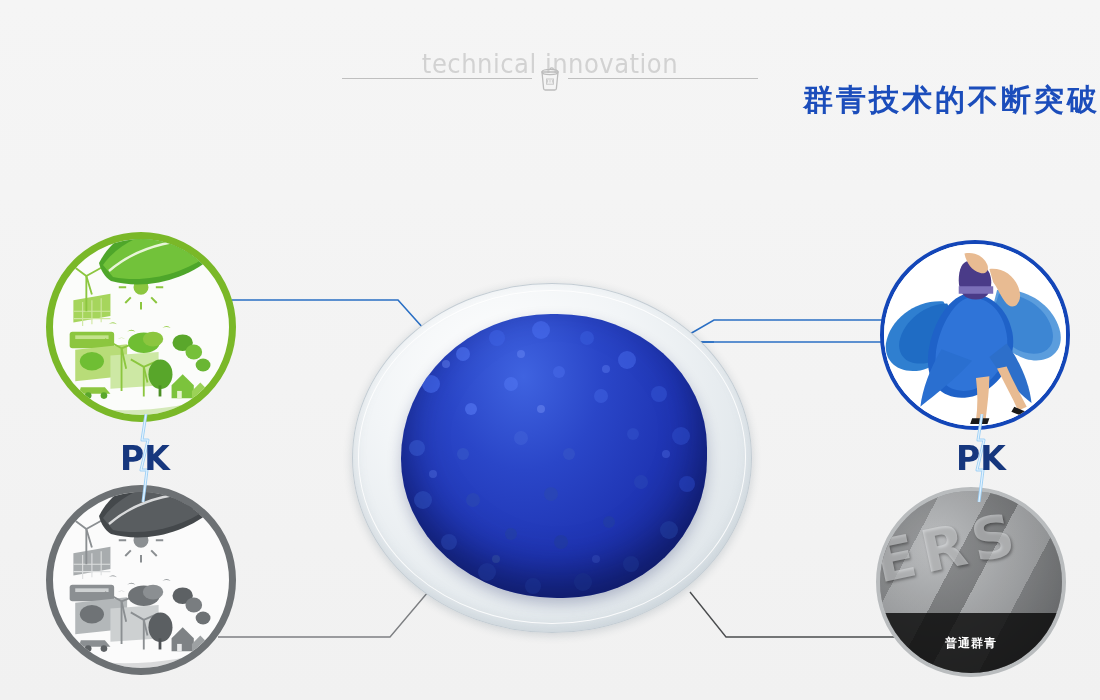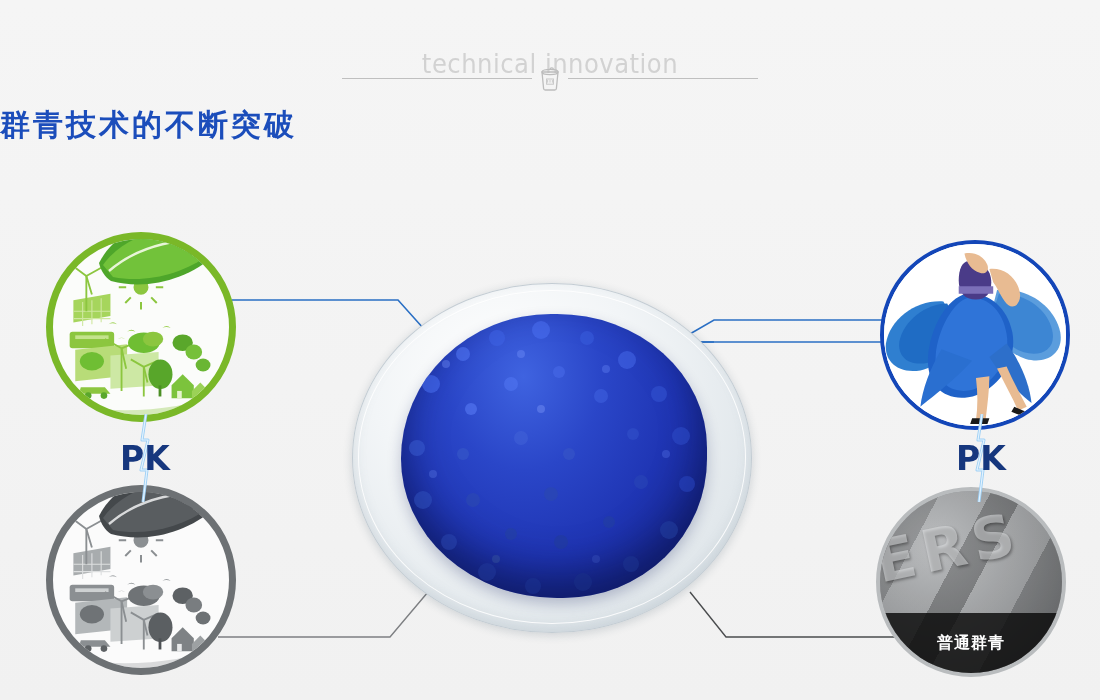--- a/index.html
+++ b/index.html
@@ -27,22 +27,22 @@
   .divider .ln{
     position:absolute; top:0; height:1px; background:#bfbfbf;
   }
   .divider .ln.l{ left:0; width:190px; }
   .divider .ln.r{ right:0; width:190px; }
   .bucket{
     position:absolute; left:50%; top:-12px; margin-left:-13px;
     width:26px; height:26px;
   }
   .hdr-cn{
-    position:absolute; left:0; top:105px; width:1100px;
-    text-align:left; font-size:30px; font-weight:bold;
+    position:absolute; left:0; top:80px; width:1100px;
+    text-align:right; font-size:30px; font-weight:bold;
     color:#1b4dbb; letter-spacing:3px;
     font-family:"DejaVu Sans","Liberation Sans",sans-serif;
   }
 
   
   .connectors{ position:absolute; left:0; top:0; width:1100px; height:700px; }
 
   
   .dish{
     position:absolute; left:352px; top:283px;
@@ -103,21 +103,21 @@
     letter-spacing:7px; transform:rotate(-12deg);
     text-shadow:1px 2px 3px rgba(0,0,0,.35);
     font-family:"DejaVu Sans","Liberation Sans",sans-serif;
   }
   .ordinary .band{
     position:absolute; left:0; right:0; bottom:0; height:60px;
     background:rgba(10,10,10,.82);
     display:flex; align-items:center; justify-content:center;
   }
   .ordinary .band span{
-    color:#fff; font-size:16px; font-weight:bold; letter-spacing:1px;
+    color:#fff; font-size:12px; font-weight:bold; letter-spacing:1px;
     font-family:Liberation Mono, monospace;
   }
 
   
   .pk{ position:absolute; width:90px; height:60px; }
   .pk-left{ left:100px; top:428px; }
   .pk-right{ left:936px; top:428px; }
   .pk .txt{
     position:absolute; inset:0; display:flex; align-items:center;
     justify-content:center; gap:16px;

